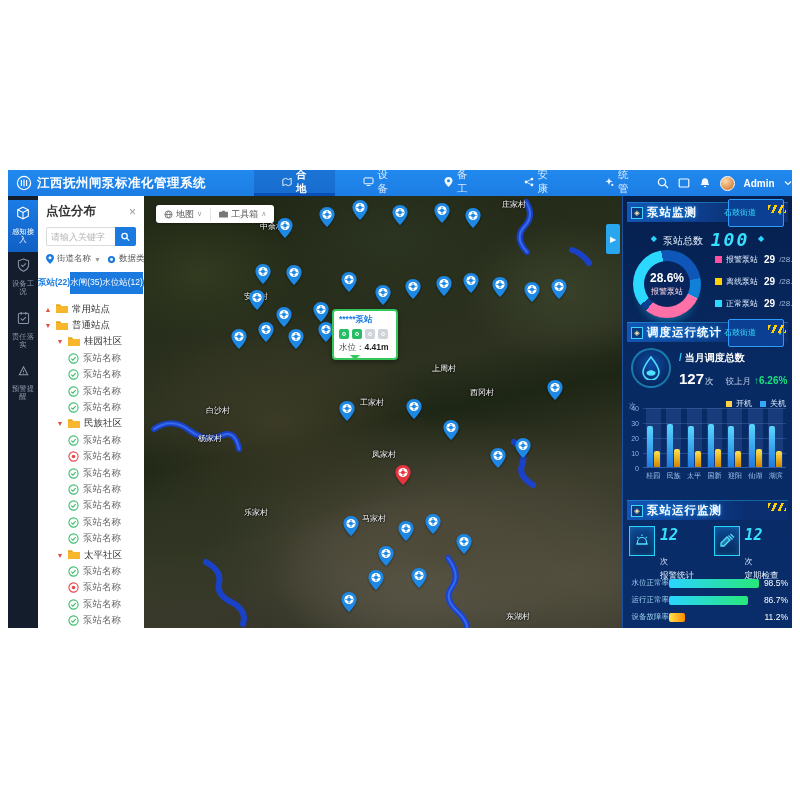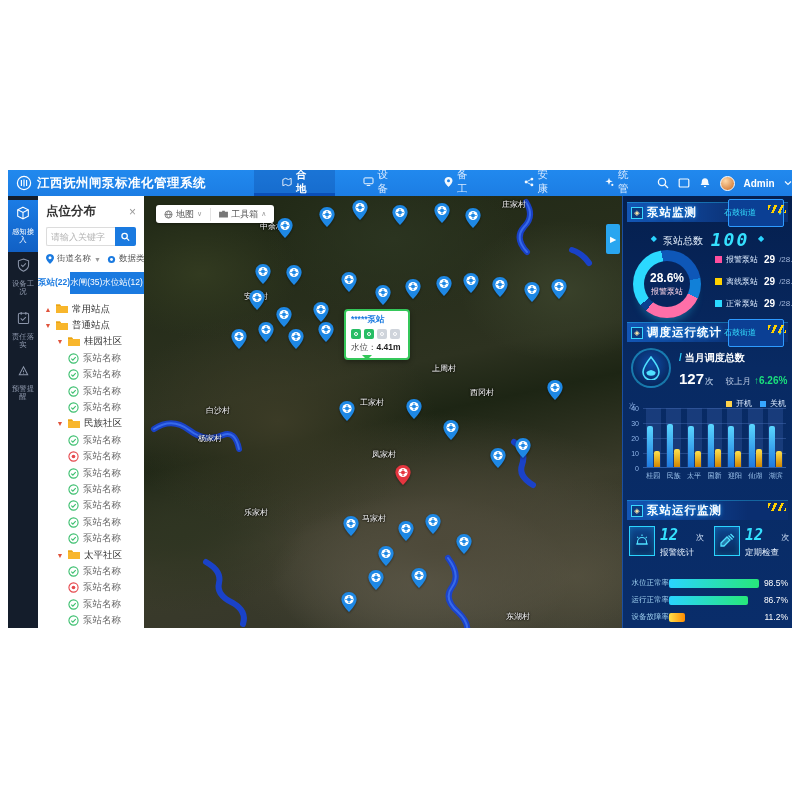--- a/index.html
+++ b/index.html
@@ -29,21 +29,21 @@
   .panel-head{display:flex;justify-content:space-between;align-items:center;padding:7px 8px 5px;}
   .panel-title{font-size:12.5px;font-weight:bold;color:#333;}
   .panel-close{color:#999;font-size:12px;cursor:pointer;line-height:1;}
   .search-row{display:flex;margin:2px 8px 0;}
   .search-input{flex:1;min-width:0;border:1px solid #dcdcdc;border-right:none;height:19px;font-size:9px;padding:0 4px;color:#333;outline:none;border-radius:2px 0 0 2px;}
   .search-input::placeholder{color:#b5b5b5;}
   .search-btn{width:21px;height:19px;background:#1a7ae0;border:none;border-radius:0 2px 2px 0;display:flex;align-items:center;justify-content:center;cursor:pointer;}
   .filter-row{display:flex;gap:6px;margin:7px 8px 0;}
   .sel{flex:1;display:flex;align-items:center;gap:3px;font-size:8.5px;color:#555;cursor:pointer;white-space:nowrap;}
   .sel .caret{margin-left:auto;color:#999;font-size:7px;}
-  .tabs{display:flex;align-items:stretch;margin-top:7px;background:#1a7ae0;}
+  .tabs{display:flex;align-items:stretch;margin-top:7px;background:#1a7ae0;border-radius:11px;}
   .tab{flex:1;text-align:center;font-size:8.5px;padding:5px 0;background:#1a7ae0;color:#fff;cursor:pointer;white-space:nowrap;}
   .tab.active{background:#fff;color:#1a7ae0;font-weight:bold;}
   .tab-caret{width:13px;color:#fff;font-size:7px;display:flex;align-items:center;justify-content:center;cursor:pointer;}
   .tree{flex:1;overflow:hidden;padding:7px 2px 0 6px;}
   .tnode{display:flex;align-items:center;gap:4px;height:16.4px;font-size:9.5px;color:#666;cursor:pointer;white-space:nowrap;}
   .tnode .arr{font-size:7px;color:#e0543c;width:8px;text-align:center;}
   .tnode.folder{color:#333;}
   
   .map{flex:1;position:relative;overflow:hidden;background:
     radial-gradient(140px 90px at 12% 18%,#323a20,transparent 70%),
@@ -53,21 +53,21 @@
     radial-gradient(170px 110px at 8% 78%,#2f3522,transparent 72%),
     radial-gradient(300px 170px at 62% 80%,#4d4939,transparent 75%),
     radial-gradient(200px 110px at 58% 88%,#6b6758,transparent 75%),
     radial-gradient(200px 130px at 90% 88%,#555240,transparent 75%),
     linear-gradient(168deg,#222a17 10%,#2d3220 42%,#1d2514 52%,#3a3b2a 70%,#34352a);}
   .map-controls{position:absolute;left:12px;top:9px;height:18px;background:#fff;border-radius:3px;display:flex;align-items:center;box-shadow:0 1px 3px rgba(0,0,0,.35);font-size:9px;color:#555;}
   .map-ctrl{display:flex;align-items:center;gap:3px;padding:0 8px;cursor:pointer;}
   .map-ctrl + .map-ctrl{border-left:1px solid #e4e4e4;}
   .vlabel{position:absolute;font-size:8px;color:#fff;text-shadow:0 0 2px #000,0 0 2px #000;transform:translate(-50%,-50%);pointer-events:none;white-space:nowrap;}
   .pin{position:absolute;transform:translate(-50%,-100%);cursor:pointer;filter:drop-shadow(0 1px 1px rgba(0,0,0,.4));}
-  .popup{position:absolute;left:200px;top:113px;width:66px;background:#fff;border:2px solid #35c75a;border-radius:4px;padding:3px 5px 4px;box-shadow:0 2px 5px rgba(0,0,0,.35);}
+  .popup{position:absolute;left:188px;top:113px;width:66px;background:#fff;border:2px solid #35c75a;border-radius:4px;padding:3px 5px 4px;box-shadow:0 2px 5px rgba(0,0,0,.35);}
   .popup:after{content:"";position:absolute;left:16px;bottom:-7px;border:5px solid transparent;border-top-color:#35c75a;}
   .popup-title{font-size:8.5px;color:#1a7ae0;font-weight:bold;white-space:nowrap;}
   .popup-ics{display:flex;gap:3px;margin:3px 0;}
   .st{width:10px;height:10px;border-radius:2px;display:flex;align-items:center;justify-content:center;}
   .st.on{background:#27bd64;} .st.off{background:#cfd4db;}
   .st i{width:4px;height:4px;border:1px solid #fff;border-radius:50%;display:block;}
   .popup-metric{font-size:8.5px;color:#444;}
   .popup-metric b{color:#222;}
   .collapse-btn{position:absolute;right:2px;top:28px;width:14px;height:30px;background:#29a6f0;border-radius:2px;color:#fff;display:flex;align-items:center;justify-content:center;font-size:8px;cursor:pointer;}
   
@@ -112,21 +112,21 @@
   .grp{width:15px;height:100%;position:relative;background:rgba(70,110,190,.25);}
   .bar{position:absolute;bottom:0;width:6px;border-radius:2px 2px 0 0;}
   .bar.b1{left:1px;background:linear-gradient(180deg,#59d6ff,#1f7ae0);}
   .bar.b2{right:1px;background:linear-gradient(180deg,#ffe14d,#cf8400);}
   .xlabels{position:absolute;left:16px;right:2px;top:63px;display:flex;justify-content:space-around;}
   .xlabel{font-size:7px;color:#9fc6ef;white-space:nowrap;}
   .tiles{position:absolute;left:6px;right:4px;top:330px;display:flex;gap:10px;}
   .tile{flex:1;display:flex;gap:5px;align-items:flex-start;}
   .tile-ic{width:26px;height:30px;border:1px solid #2ad4ff;background:linear-gradient(180deg,#0d468f,#082a5e);display:flex;align-items:center;justify-content:center;flex:none;box-shadow:inset 0 0 6px #2ad4ff44;}
   .tile-txt{display:flex;flex-direction:column;}
-  .tile-num{display:flex;align-items:baseline;gap:18px;}
+  .tile-num{display:flex;align-items:baseline;gap:12px;flex-direction:column;}
   .tile-num .digit{font-size:15px;}
   .tile-unit{font-size:8px;color:#dcebff;}
   .tile-lbl{font-size:8.5px;color:#e8f3ff;margin-top:3px;white-space:nowrap;}
   .hbars{position:absolute;left:4px;right:4px;top:382px;display:flex;flex-direction:column;gap:7px;}
   .hrow{display:flex;align-items:center;gap:0;}
   .hlbl{width:42px;font-size:7.5px;color:#9fd0f0;text-align:right;flex:none;white-space:nowrap;}
   .htrack{flex:1;height:9px;position:relative;}
   .hbar{height:9px;border-radius:2px;min-width:16px;}
   .hval{width:28px;font-size:8.5px;color:#fff;text-align:right;flex:none;}
 </style>

